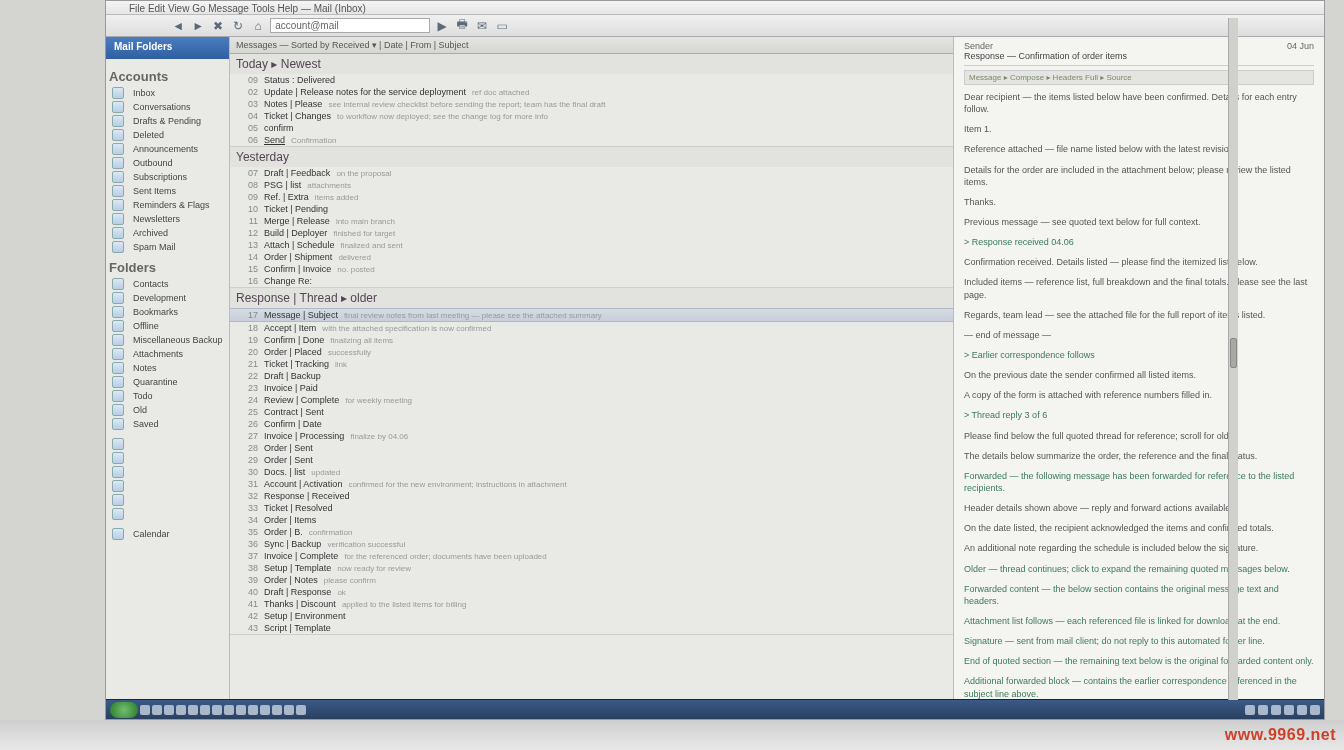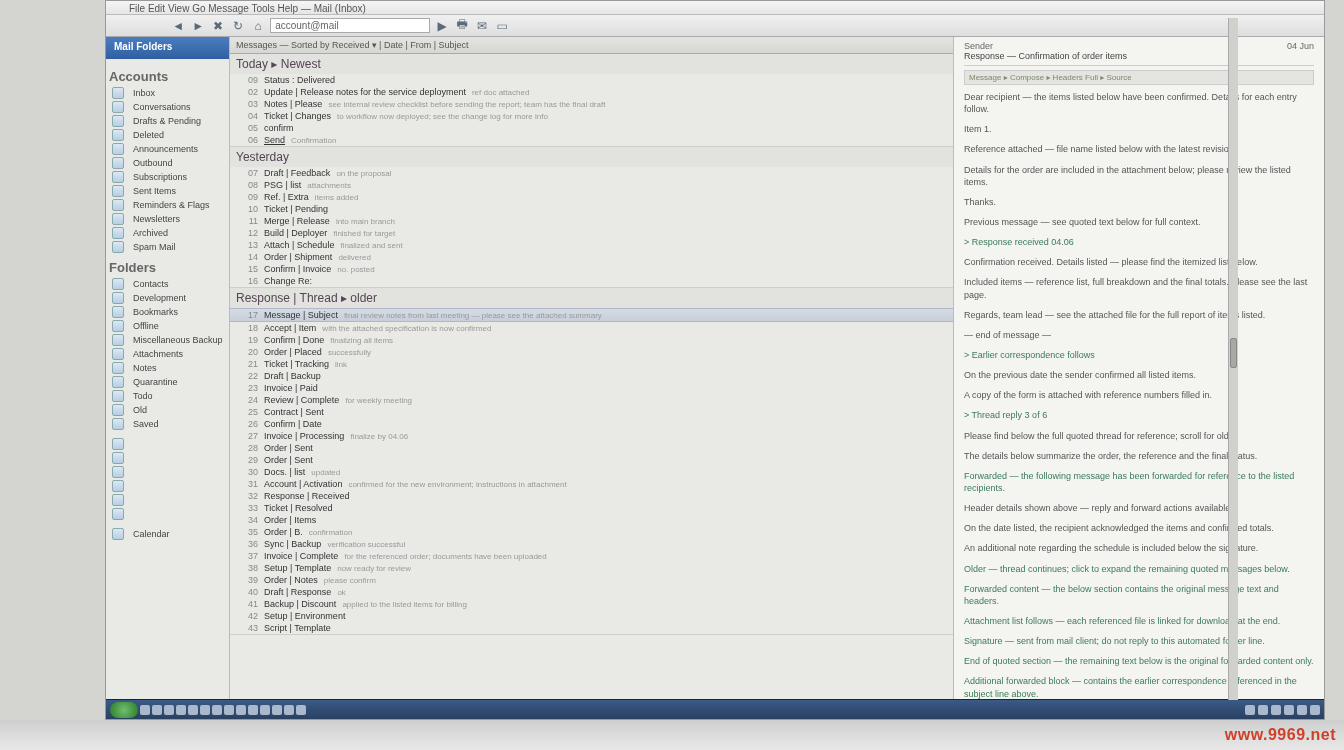--- a/index.html
+++ b/index.html
@@ -594,21 +594,21 @@
               <span class="title">Order | Notes</span>
               <span class="meta">please confirm</span>
             </div>
             <div class="row">
               <span class="num">40</span>
               <span class="title">Draft | Response</span>
               <span class="meta">ok</span>
             </div>
             <div class="row">
               <span class="num">41</span>
-              <span class="title">Backup | Discount</span>
+              <span class="title">Thanks | Discount</span>
               <span class="meta">applied to the listed items for billing</span>
             </div>
             <div class="row">
               <span class="num">42</span>
               <span class="title">Setup | Environment</span>
               <span class="meta"></span>
             </div>
             <div class="row">
               <span class="num">43</span>
               <span class="title">Script | Template</span>

